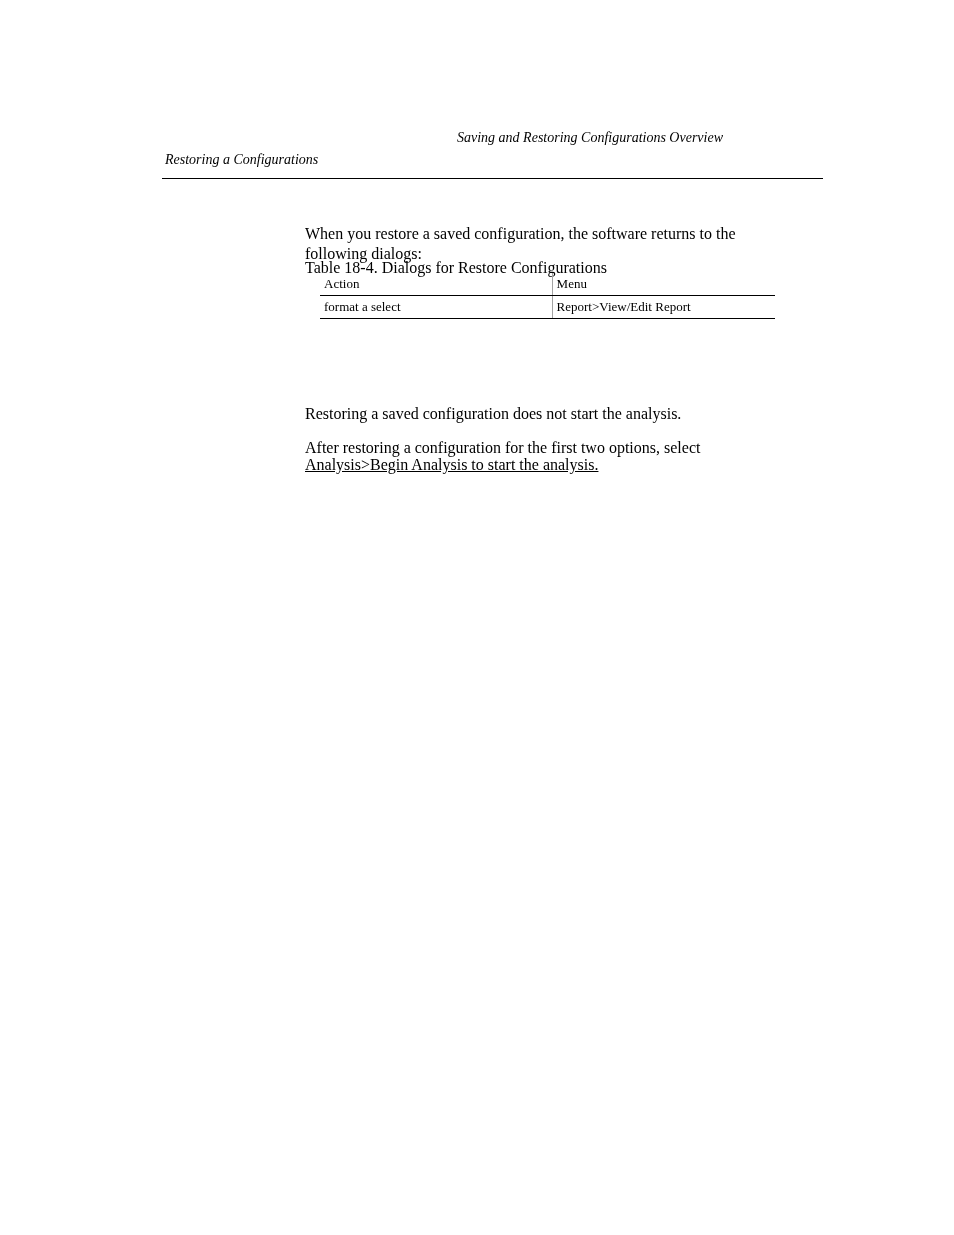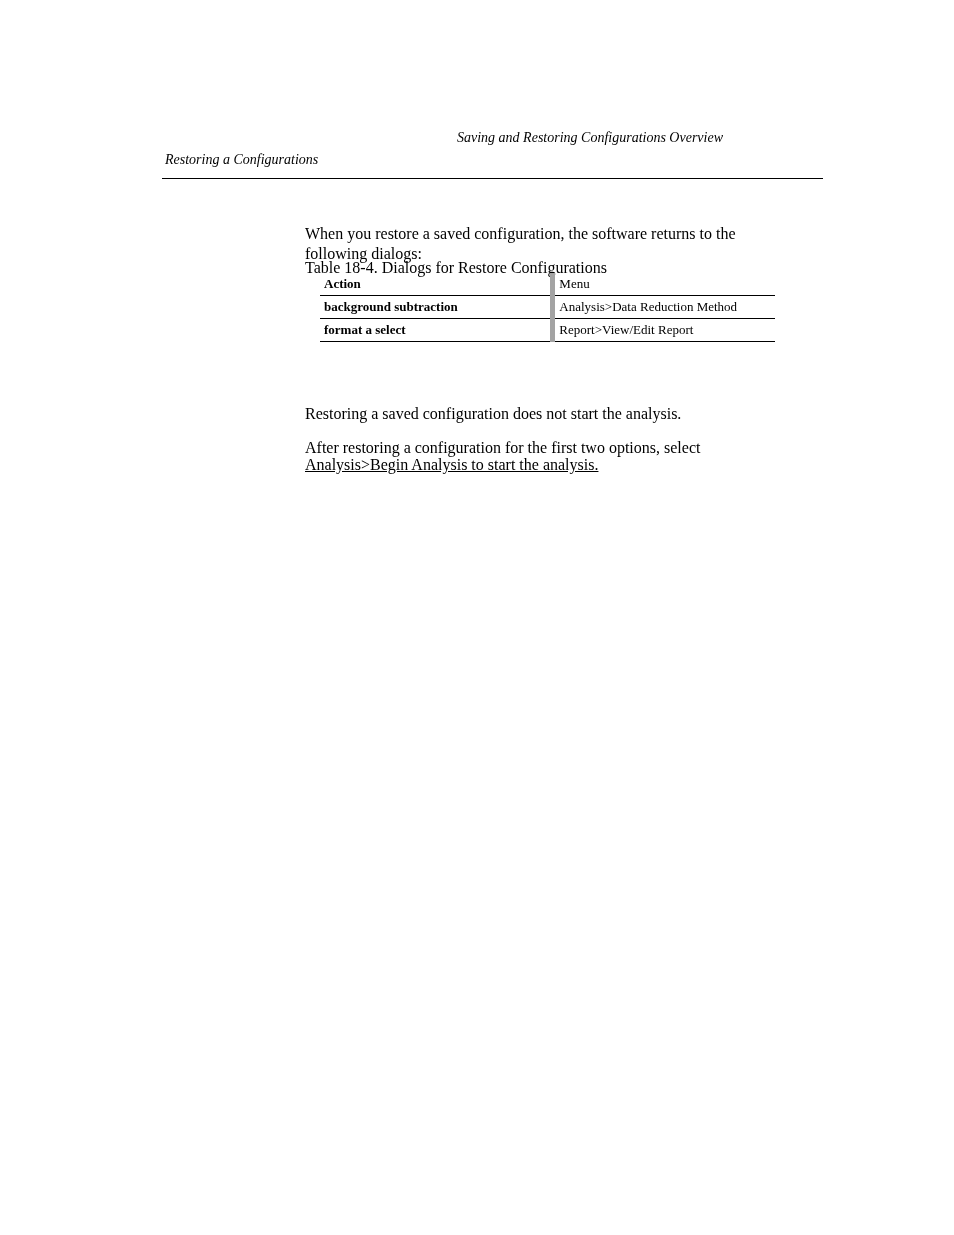--- a/index.html
+++ b/index.html
@@ -62,23 +62,23 @@
   .table td {
     border-top: 1px solid #000;
     border-bottom: 1px solid #000;
     padding: 3px 8px 3px 4px;
     vertical-align: top;
   }
   .table tr.headrow td {
     border-top: none;
   }
   .col-sep {
-    border-left: 5px solid #a3a3a3;
+    border-left: 1px solid #a3a3a3;
   }
-  .col1 { width: 235px; font-weight: bold; }
+  .col1 { width: 235px; }
   .col2 { width: 220px; }
 </style>
 </head>
 <body>
 
 <div class="page">
 
   <div class="header-right">Saving and Restoring Configurations Overview</div>
   <div class="header-left">Restoring a Configurations</div>
   <div class="header-rule"></div>
@@ -86,24 +86,20 @@
   <div class="body-text t1">When you restore a saved configuration, the software returns to the following dialogs:</div>
   <div class="body-text t2">Table 18-4. Dialogs for Restore Configurations</div>
 
   <table class="table">
     <tbody>
         <tr class="headrow">
       <td class="col1">Action</td>
       <td class="col2 col-sep">Menu</td>
     </tr>
     <tr>
-      <td class="col1">background subtraction</td>
-      <td class="col2 col-sep">Analysis&gt;Data Reduction Method</td>
-    </tr>
-    <tr>
       <td class="col1">format a select</td>
       <td class="col2 col-sep">Report&gt;View/Edit Report</td>
     </tr>
   </tbody>
     </table>
 
   <div class="body-text t3">Restoring a saved configuration does not start the analysis.</div>
   <div class="body-text t4">After restoring a configuration for the first two options, select</div>
   <div class="body-text t5">Analysis&gt;Begin Analysis to start the analysis.</div>
 

